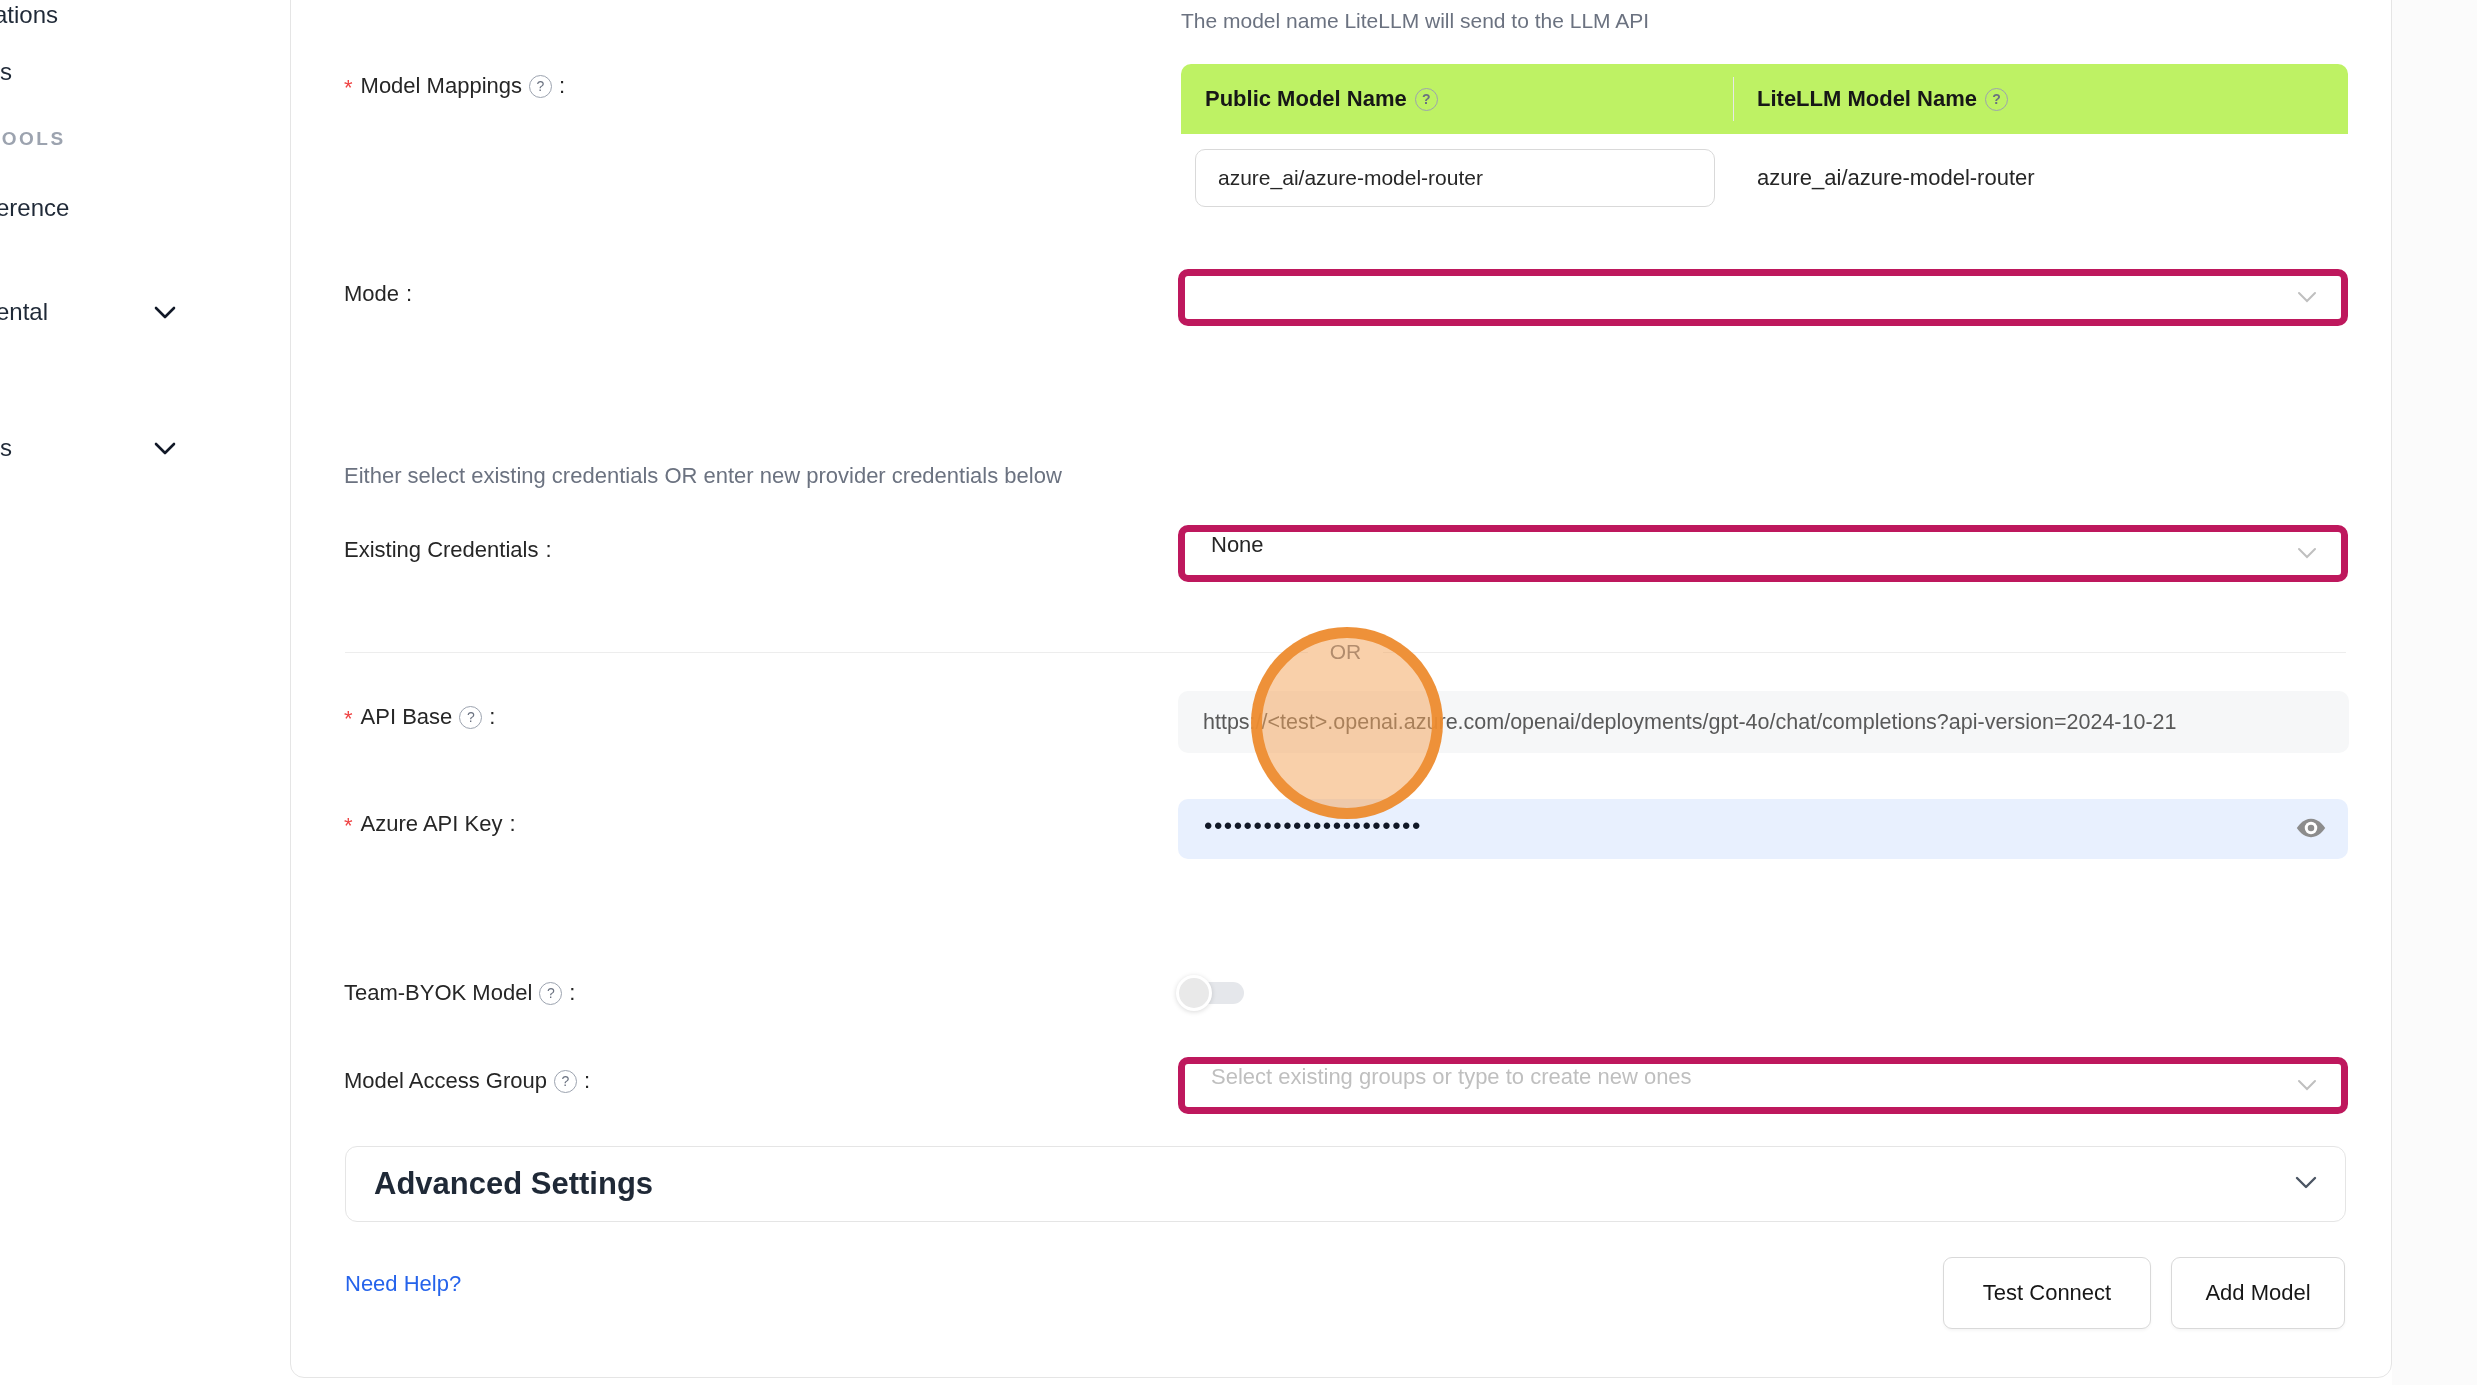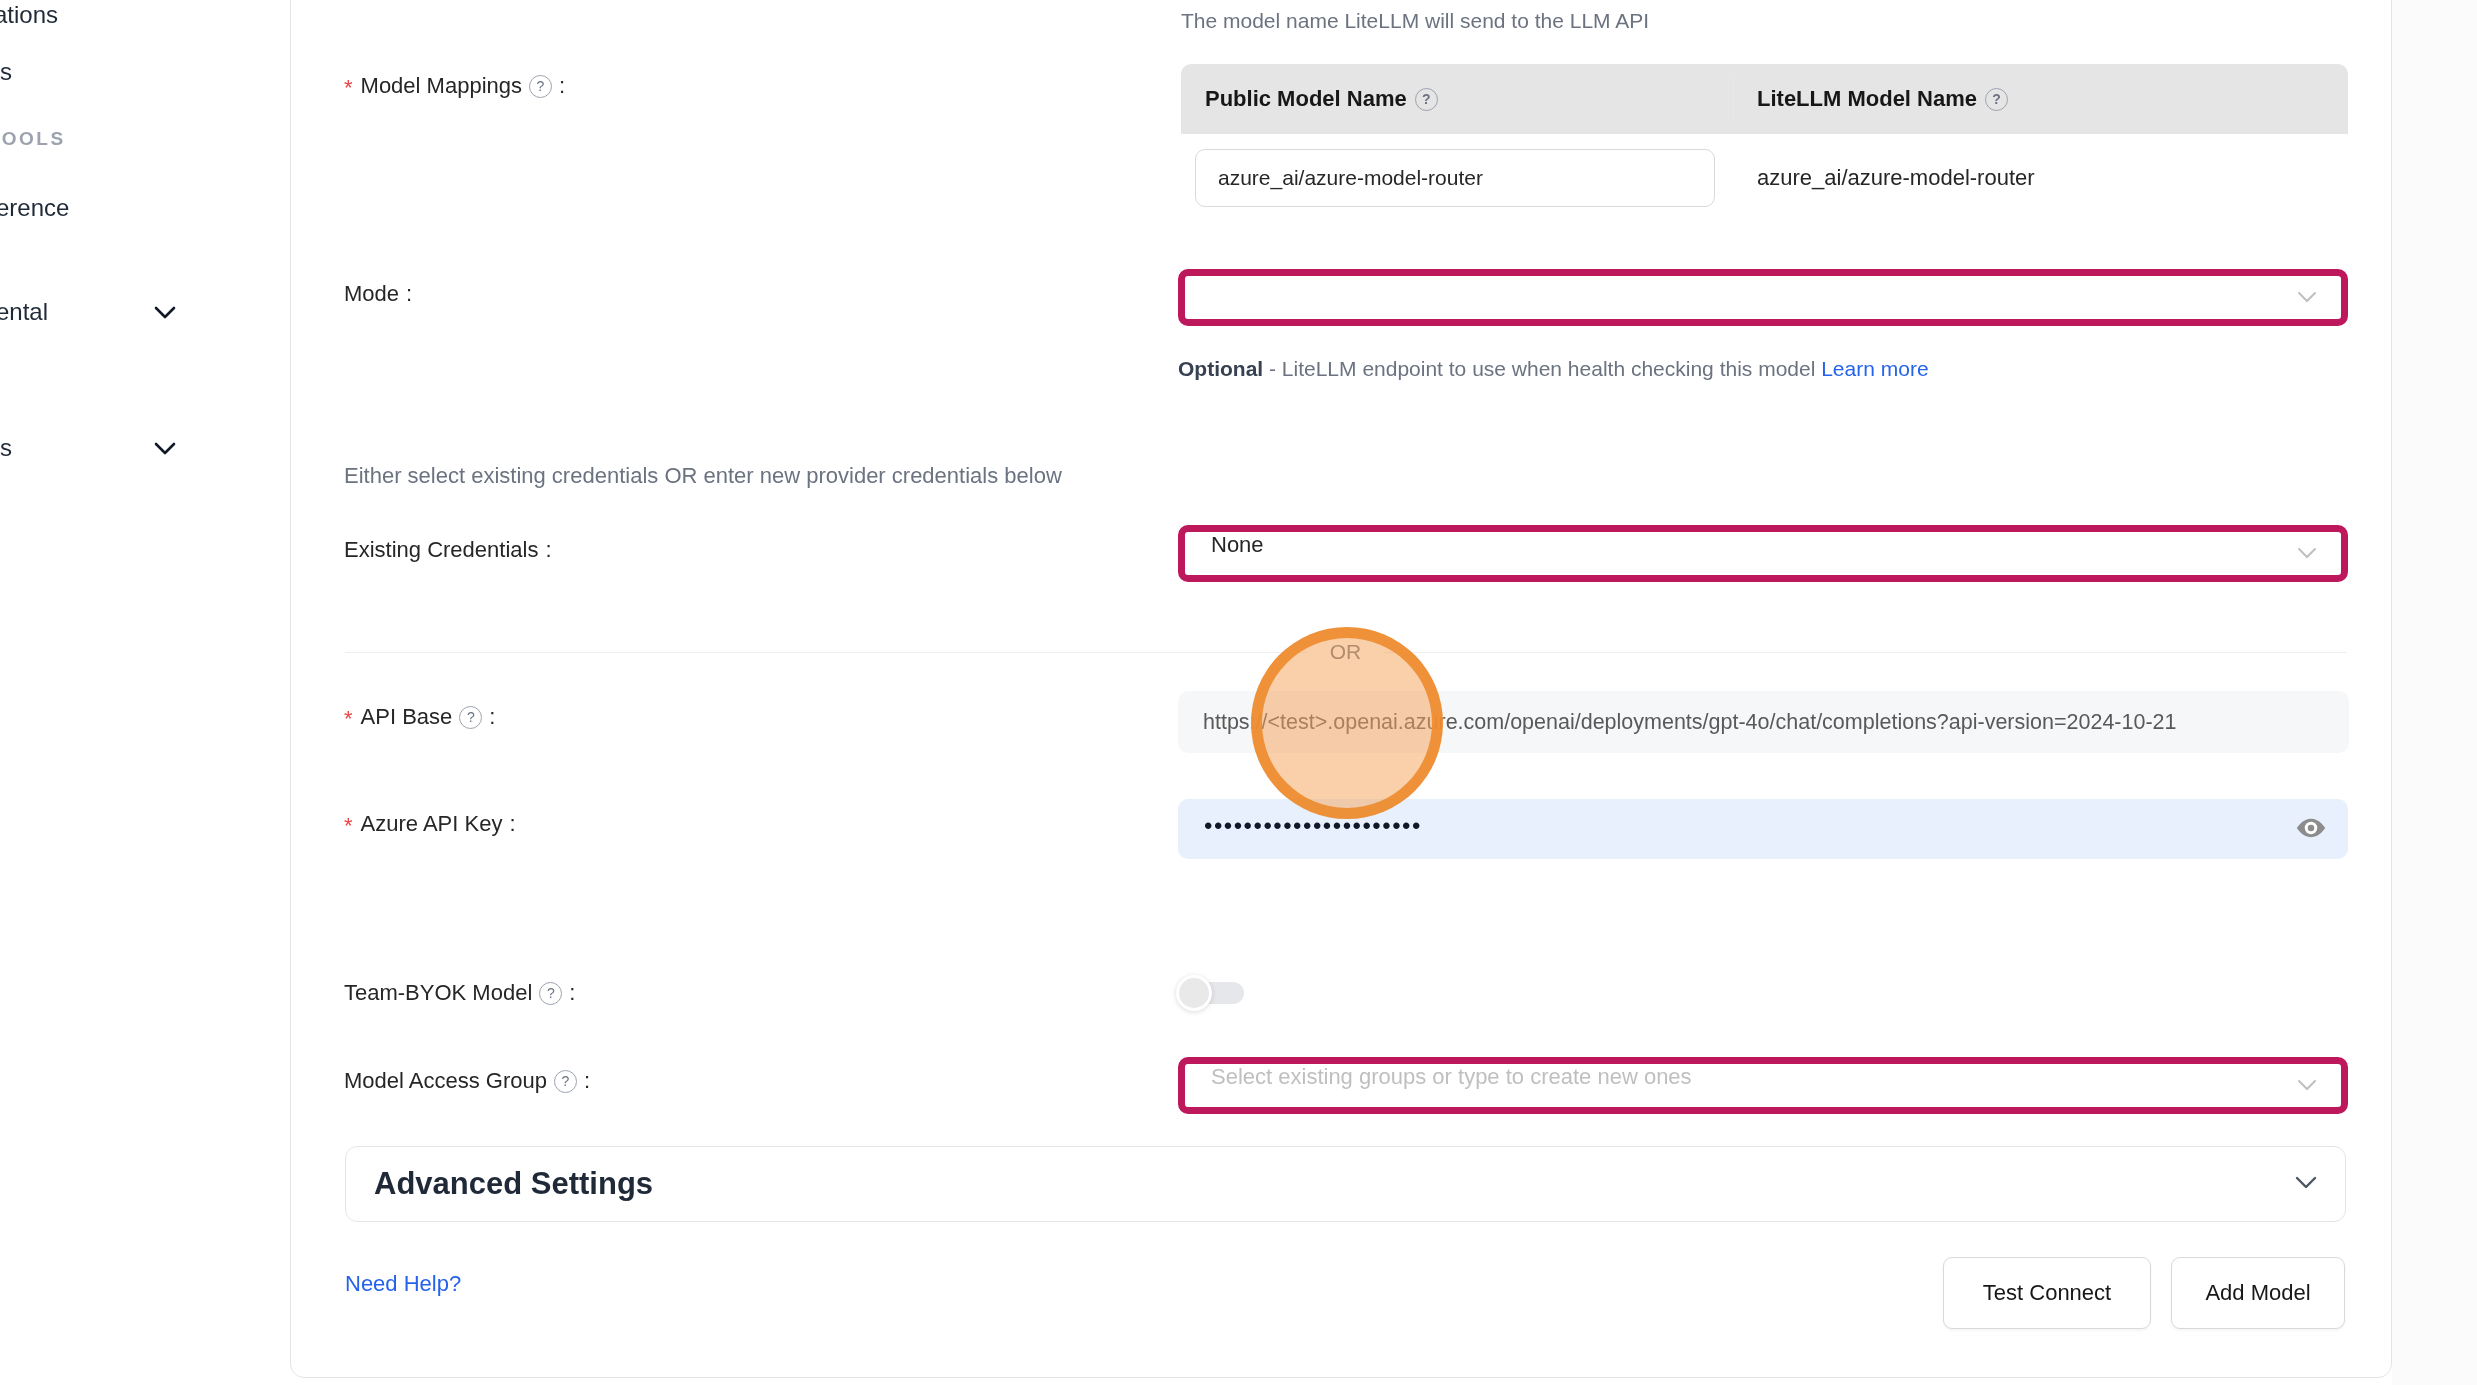--- a/index.html
+++ b/index.html
@@ -27,21 +27,21 @@
   
   .f-label { display:flex; align-items:center; gap:7px; font-size:22px; color:#262626; white-space:nowrap; }
   .req { color:#ef4444; font-size:22px; margin-right:1px; transform:translateY(2px); }
   .qicon { width:23px; height:23px; border:1.5px solid #9ca3af; border-radius:50%;
            display:inline-flex; align-items:center; justify-content:center;
            font-size:14px; color:#6b7280; cursor:pointer; }
   .colon { color:#262626; }
 
   
   .mm-table { left:890px; top:85px; width:1167px; }
-  .mm-header { display:flex; background:#e5e5e5; border-radius:10px 10px 0 0; height:70px; align-items:center; position:relative; }
+  .mm-header { display:flex; background:#bef264; border-radius:10px 10px 0 0; height:70px; align-items:center; position:relative; }
   .mm-h-cell { display:flex; align-items:center; gap:8px; font-size:22px; font-weight:700; color:#171717; }
   .mm-h-cell.c1 { width:552px; padding-left:24px; }
   .mm-h-cell.c2 { width:615px; padding-left:24px; }
   .mm-vdiv { position:absolute; left:552px; top:13px; width:1px; height:44px; background:#e8e8e8; }
   .mm-body { position:relative; height:95px; }
   .mm-input { position:absolute; left:14px; top:15px; width:520px; height:58px;
               border:1px solid #d9d9d9; border-radius:10px; font-size:21px; color:#262626;
               padding:0 22px; outline:none; font-family:"Liberation Sans", sans-serif; background:#fff; }
   .mm-val { position:absolute; left:576px; top:31px; font-size:22px; color:#262626; }
   .mm-bottom { position:absolute; left:0; top:165px; width:1167px; height:1px; background:#f0f0f0; }
@@ -161,23 +161,20 @@
       <span class="colon">:</span>
     </div>
     <div class="sel" style="left:887px; top:290px;">
       <span class="sel-text"></span>
       <span class="chev">
         <svg width="20" height="12" viewBox="0 0 20 12">
             <path d="M2 2l8 8 8-8" fill="none" stroke="#bfbfbf" stroke-width="2" stroke-linecap="round"></path>
           </svg>
       </span>
     </div>
-    <div class="abs optional-help">
-      <span class="optional-bold">Optional</span><span> - LiteLLM endpoint to use when health checking this model </span><span class="link">Learn more</span>
-    </div>
 
     <div class="abs either-note">Either select existing credentials OR enter new provider credentials below</div>
 
     <div class="abs f-label" style="left:53px; top:558px;">
       <span>Existing Credentials</span>
       <span class="colon">:</span>
     </div>
     <div class="sel" style="left:887px; top:546px;">
       <span class="sel-text">None</span>
       <span class="chev">

